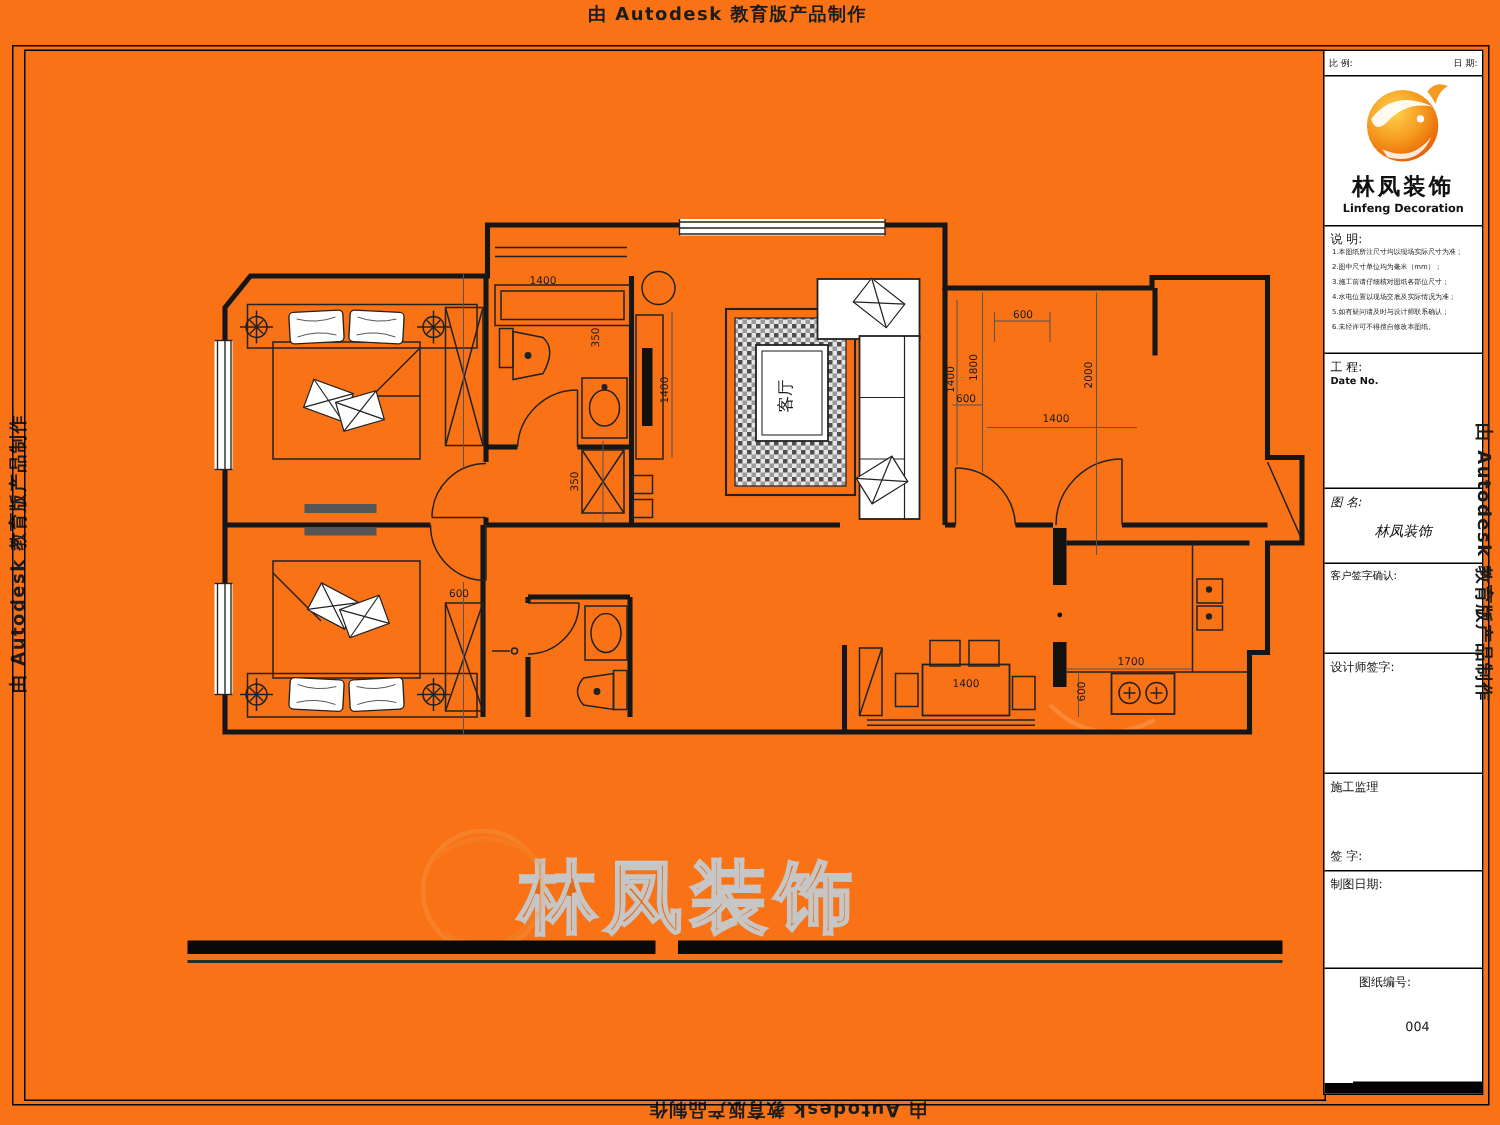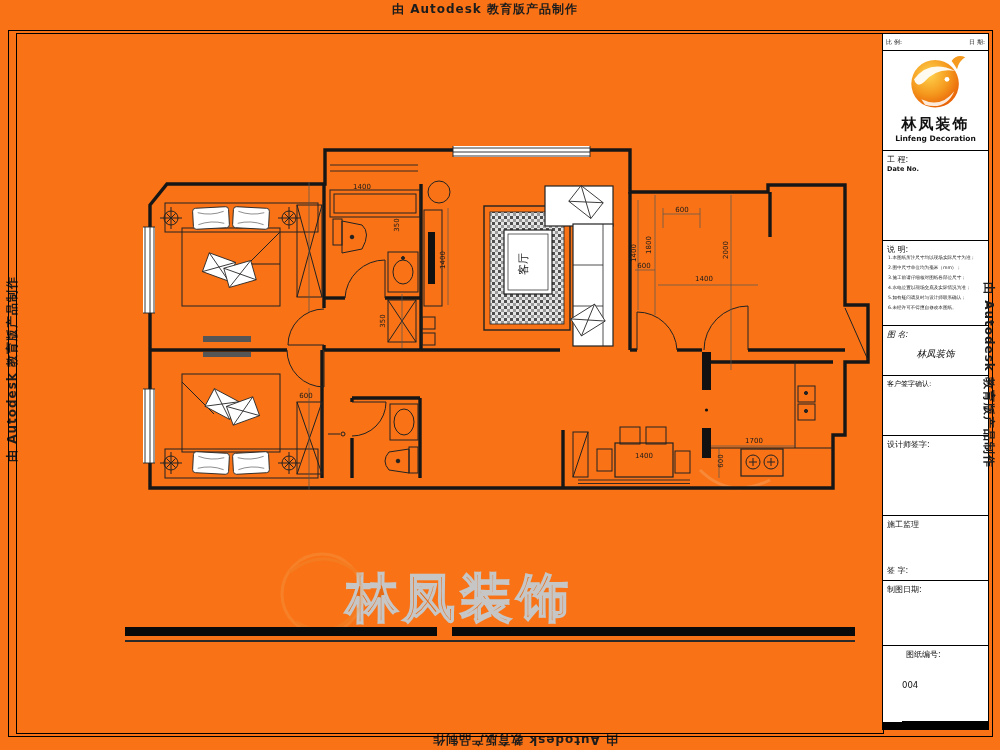--- a/index.html
+++ b/index.html
@@ -35,21 +35,21 @@
   .tb-notes{height:85px;}
   .tb-notes .nline{position:absolute;left:5px;font-size:4.6px;color:#222;white-space:nowrap;}
   .tb-name{height:50px;font-style:italic;}
   .tb-name .val{position:absolute;left:0;right:0;top:22px;text-align:center;font-size:9.5px;}
   .tb-client{height:60px;}
   .tb-designer{height:80px;text-align:center;}
   .tb-super{height:65px;}
   .tb-super .l2{position:absolute;left:4px;top:13px;font-size:8px;margin-top:36px;}
   .tb-date{height:65px;}
   .tb-no{flex:1;margin-left:19px;}
-  .tb-no .val{position:absolute;left:0;right:0;top:34px;text-align:left;font-size:8.5px;}
+  .tb-no .val{position:absolute;left:0;right:0;top:34px;text-align:center;font-size:8.5px;}
   .tb-bar{height:7px;background:#000;}
 </style>
 </head>
 <body>
 
 <div class="sheet">
 
   <div class="wm wm-top">由 Autodesk 教育版产品制作</div>
   <div class="wm wm-bottom">由 Autodesk 教育版产品制作</div>
   <div class="wm wm-left">由 Autodesk 教育版产品制作</div>
@@ -324,33 +324,33 @@
         </defs>
         <circle cx="34" cy="35" r="26" fill="url(#pg)"></circle>
         <path d="M52,10 Q58,2 67,6 Q60,10 58,19 Q54,12 52,10 Z" fill="#f59a1e"></path>
         <path d="M11,30 Q28,8 56,21 Q36,17 22,33 Q14,40 11,30 Z" fill="#fff" opacity="0.92"></path>
         <path d="M19,52 Q40,62 55,43 Q46,64 23,58 Z" fill="#fff" opacity="0.85"></path>
         <circle cx="47" cy="30" r="2.6" fill="#fff"></circle>
       </svg>
       <div class="cn">林凤装饰</div>
       <div class="en">Linfeng Decoration</div>
     </div>
-    <div class="tb-row tb-project">
-      <div class="tb-label">工 程:</div>
-      <div class="sub">Date No.</div>
-    </div>
     <div class="tb-row tb-notes">
       <div class="tb-label">说 明:</div>
       <div class="nline" style="top:14px">1.本图纸所注尺寸均以现场实际尺寸为准；</div>
       <div class="nline" style="top:24px">2.图中尺寸单位均为毫米（mm）；</div>
       <div class="nline" style="top:34px">3.施工前请仔细核对图纸各部位尺寸；</div>
       <div class="nline" style="top:44px">4.水电位置以现场交底及实际情况为准；</div>
       <div class="nline" style="top:54px">5.如有疑问请及时与设计师联系确认；</div>
       <div class="nline" style="top:64px">6.未经许可不得擅自修改本图纸。</div>
     </div>
+    <div class="tb-row tb-project">
+      <div class="tb-label">工 程:</div>
+      <div class="sub">Date No.</div>
+    </div>
     <div class="tb-row tb-name">
       <div class="tb-label">图 名:</div>
       <div class="val">林凤装饰</div>
     </div>
     <div class="tb-row tb-client">
       <div class="tb-label" style="font-size:7px">客户签字确认:</div>
     </div>
     <div class="tb-row tb-designer">
       <div class="tb-label">设计师签字:</div>
     </div>

